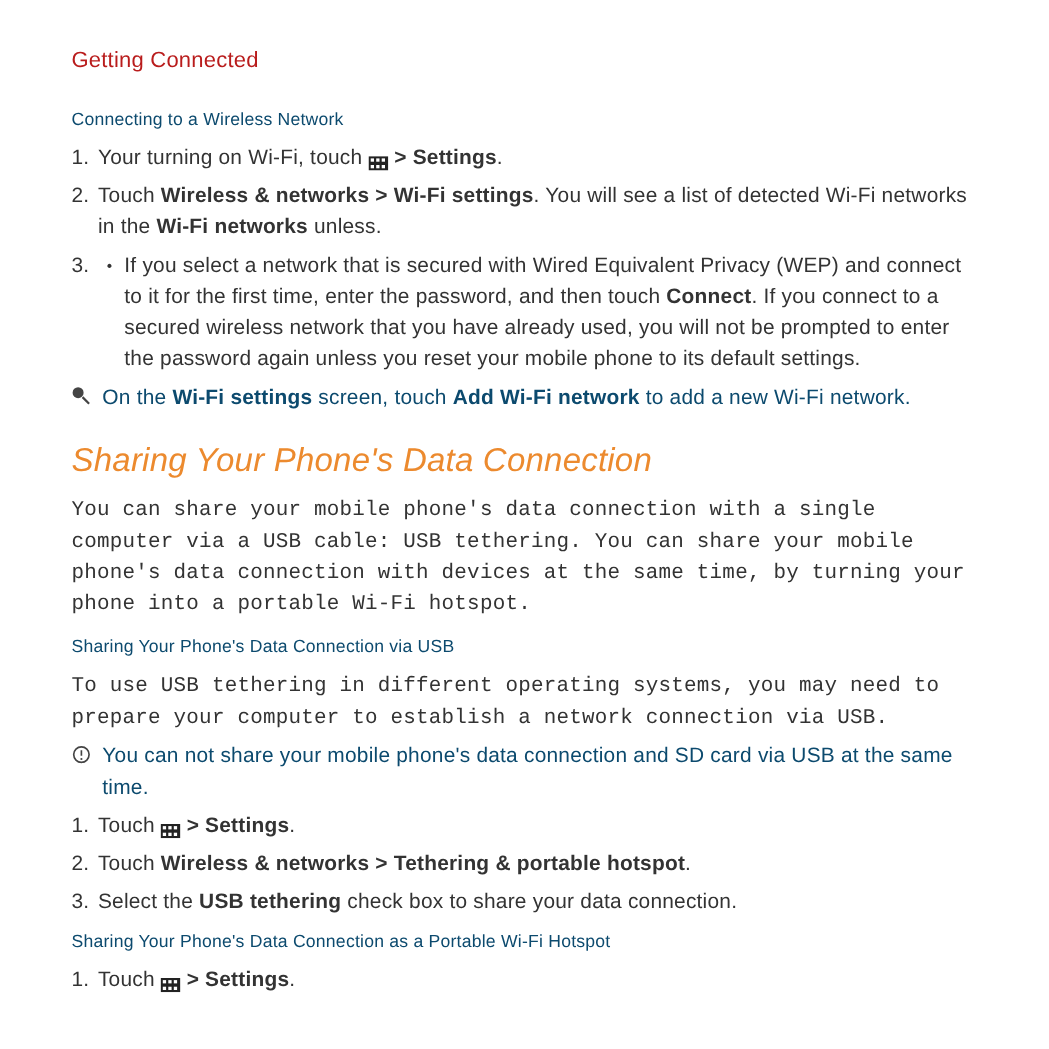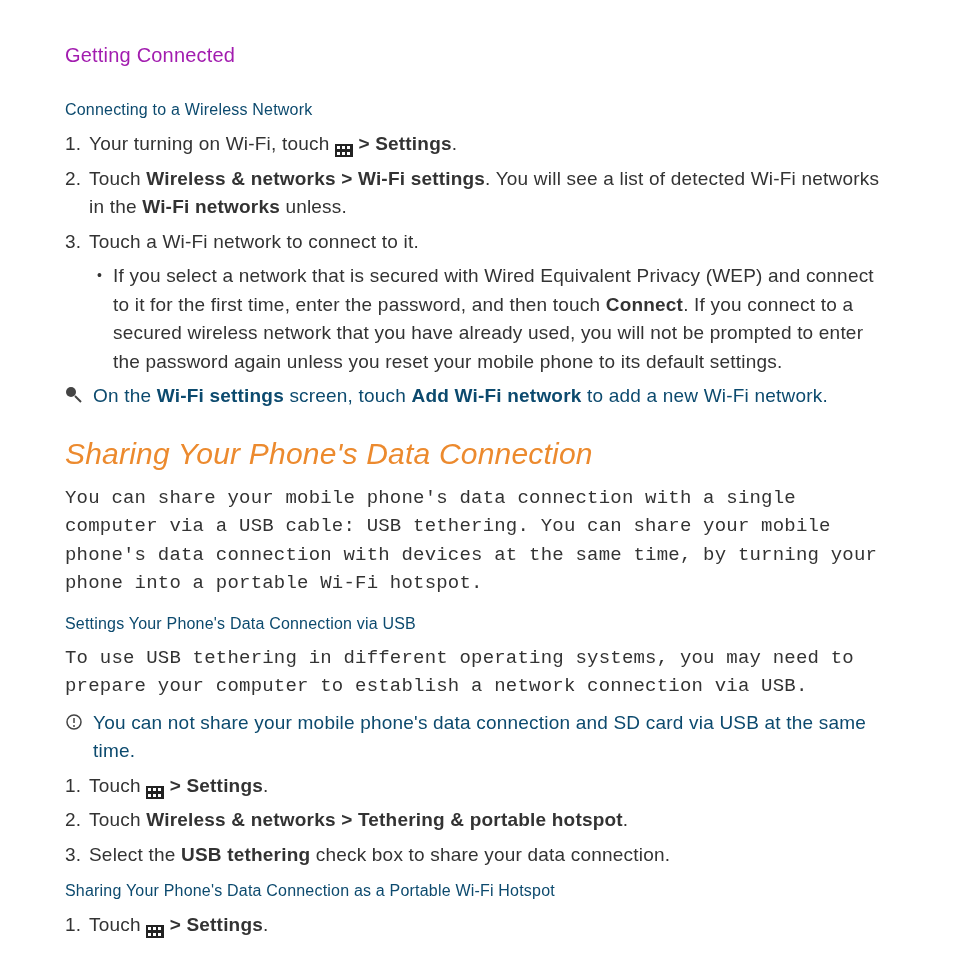--- a/index.html
+++ b/index.html
@@ -10,21 +10,21 @@
     color: #333;
     width: 954px;
     height: 954px;
     padding: 40px 65px 20px 65px;
     letter-spacing: 0.2px;
     font-weight: 300;
   }
   .header {
     font-size: 20px;
     margin-bottom: 28px;
-    color: #a21caf;
+    color: #b91c1c;
   }
   .sect-orange {
     color: #0c4a6e;
     font-size: 16px;
     margin-bottom: 8px;
   }
   .sect-orange-big {
     color: #ec8a2e;
     font-size: 30px;
     margin: 20px 0 8px 0;
@@ -117,21 +117,20 @@
           <rect x="7" y="8" width="3" height="3" fill="#fff"></rect>
           <rect x="12" y="8" width="3" height="3" fill="#fff"></rect>
         </svg>
     </span>
     <span class="bold"> &gt; Settings</span><span>.</span>
   </li>
   <li>
     <span>Touch </span><span class="bold">Wireless &amp; networks &gt; Wi-Fi settings</span><span>. You will see a list of detected Wi-Fi networks in the </span><span class="bold">Wi-Fi networks</span><span> unless.</span>
   </li>
   <li>
-    <span>Touch a Wi-Fi network to connect to it.</span>
     <ul>
       <li>
         <span>If you select a network that is secured with Wired Equivalent Privacy (WEP) and connect to it for the first time, enter the password, and then touch </span><span class="bold">Connect</span><span>. If you connect to a secured wireless network that you have already used, you will not be prompted to enter the password again unless you reset your mobile phone to its default settings.</span>
       </li>
     </ul>
   </li>
 </ol>
 
 <div class="tip">
   <span class="tip-icon">
@@ -139,21 +138,21 @@
         <circle cx="6" cy="6" r="5" fill="#444"></circle>
         <line x1="10" y1="10" x2="16" y2="16" stroke="#444" stroke-width="2"></line>
       </svg>
   </span>
   <span>On the </span><span class="bold">Wi-Fi settings</span><span> screen, touch </span><span class="bold">Add Wi-Fi network</span><span> to add a new Wi-Fi network.</span>
 </div>
 
 <div class="sect-orange-big">Sharing Your Phone's Data Connection</div>
 <div class="para">You can share your mobile phone's data connection with a single computer via a USB cable: USB tethering. You can share your mobile phone's data connection with devices at the same time, by turning your phone into a portable Wi-Fi hotspot.</div>
 
-<div class="sect-orange" style="margin-top:14px;">Settings Your Phone's Data Connection via USB</div>
+<div class="sect-orange" style="margin-top:14px;">Sharing Your Phone's Data Connection via USB</div>
 <div class="para">To use USB tethering in different operating systems, you may need to prepare your computer to establish a network connection via USB.</div>
 
 <div class="tip">
   <span class="note-icon">
     <svg viewBox="0 0 18 18">
         <circle cx="9" cy="9" r="7" fill="none" stroke="#444" stroke-width="1.5"></circle>
         <line x1="9" y1="5" x2="9" y2="10" stroke="#444" stroke-width="1.5"></line>
         <circle cx="9" cy="13" r="1" fill="#444"></circle>
       </svg>
   </span>

